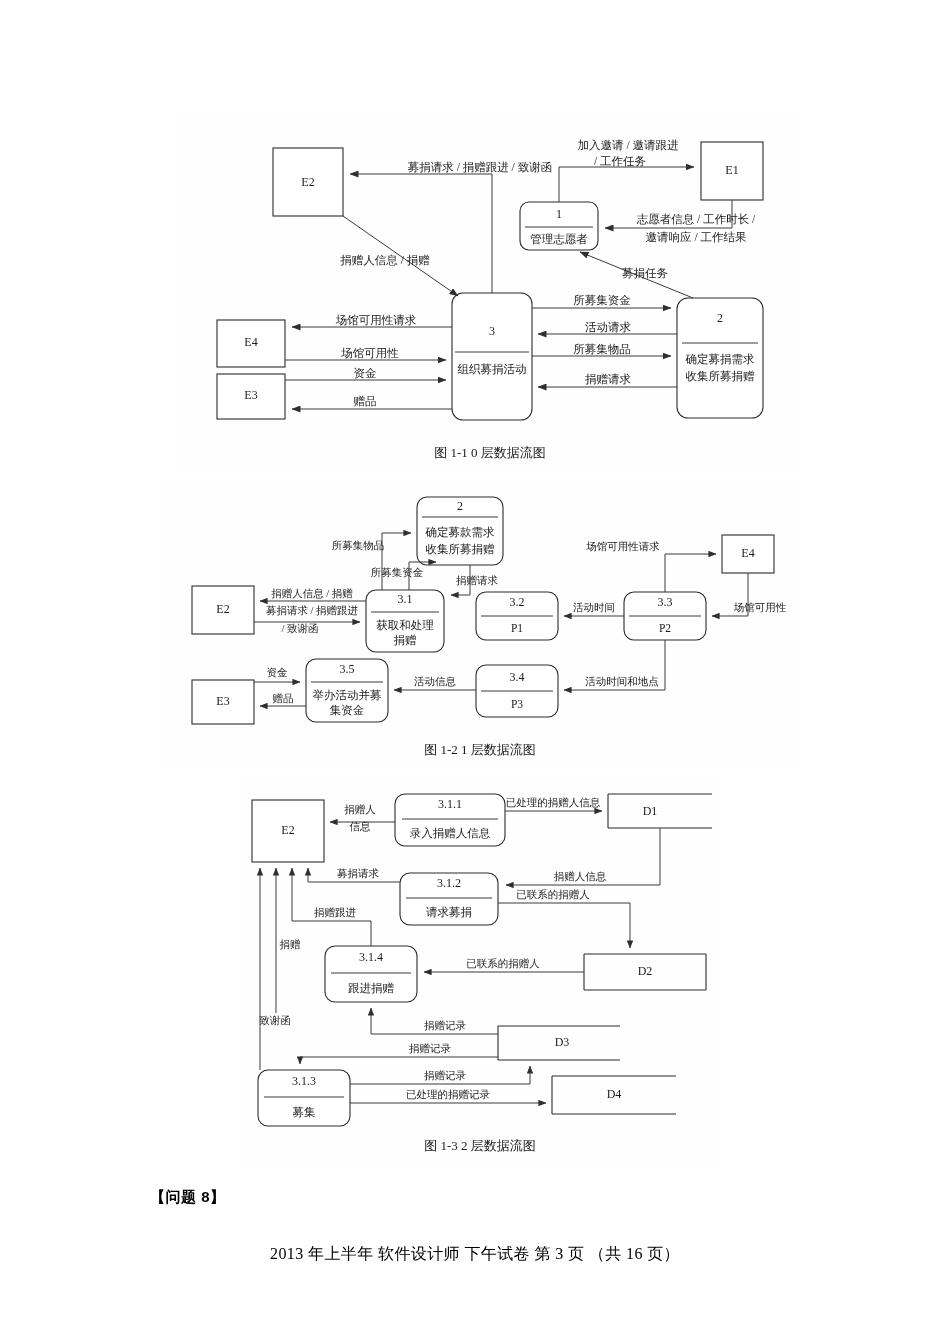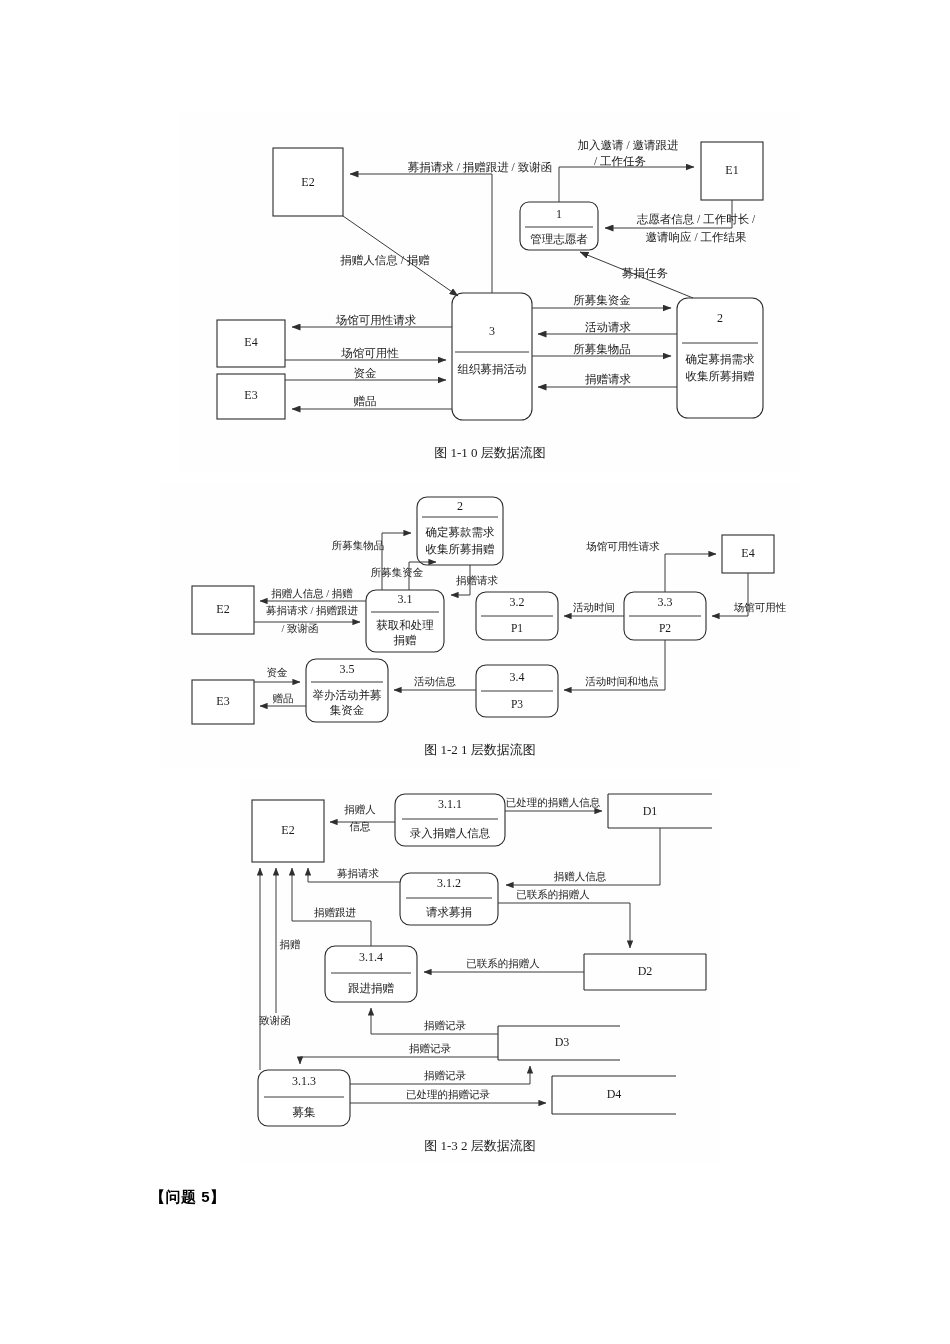--- a/index.html
+++ b/index.html
@@ -370,15 +370,16 @@
       <path class="flow" d="M110,306 L290,306 L290,288" marker-end="url(#ah3)"></path>
       <text class="lbl lbl-s" x="205" y="299">捐赠记录</text>
 
       <path class="flow" d="M110,325 L306,325" marker-end="url(#ah3)"></path>
       <text class="lbl lbl-s" x="208" y="318">已处理的捐赠记录</text>
 
       <text class="cap" x="240" y="372" text-anchor="middle">图 1-3   2 层数据流图</text>
     </svg>
   </div>
 
-  <div id="question-heading">【问题 5】</div>
+  <div id="question-heading">【问题 8】</div>
+  <div id="page-footer">2013 年上半年 软件设计师 下午试卷 第 3 页 （共 16 页）</div>
 
 </div>
 
 </body></html>

